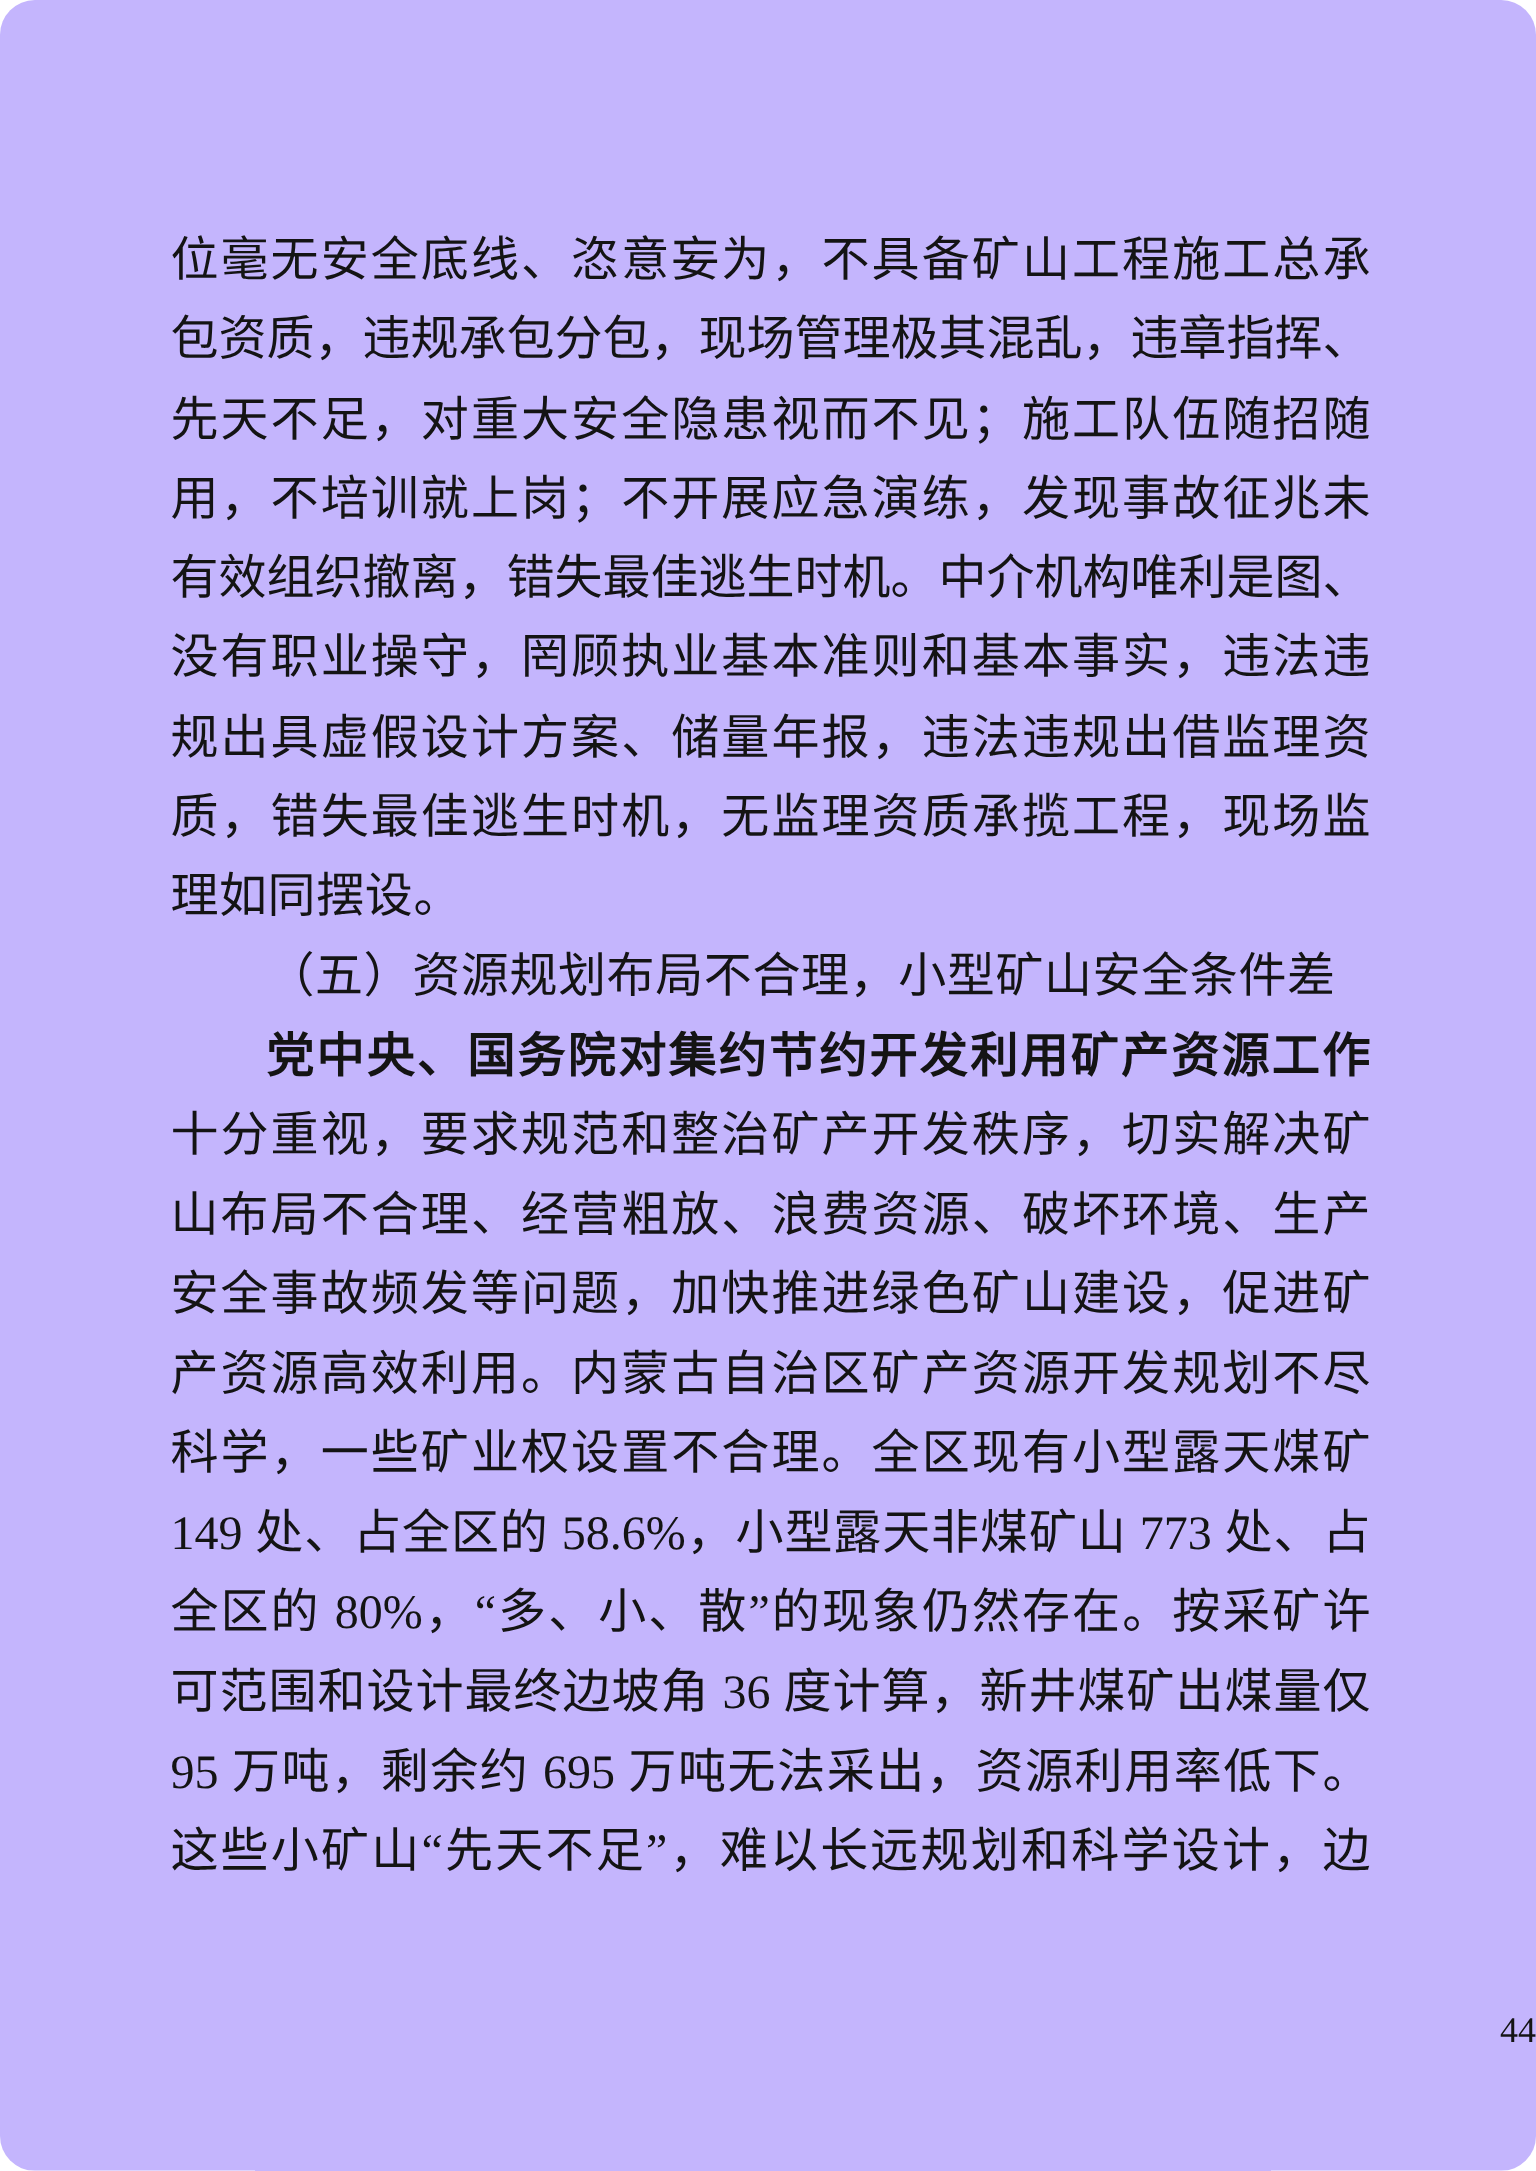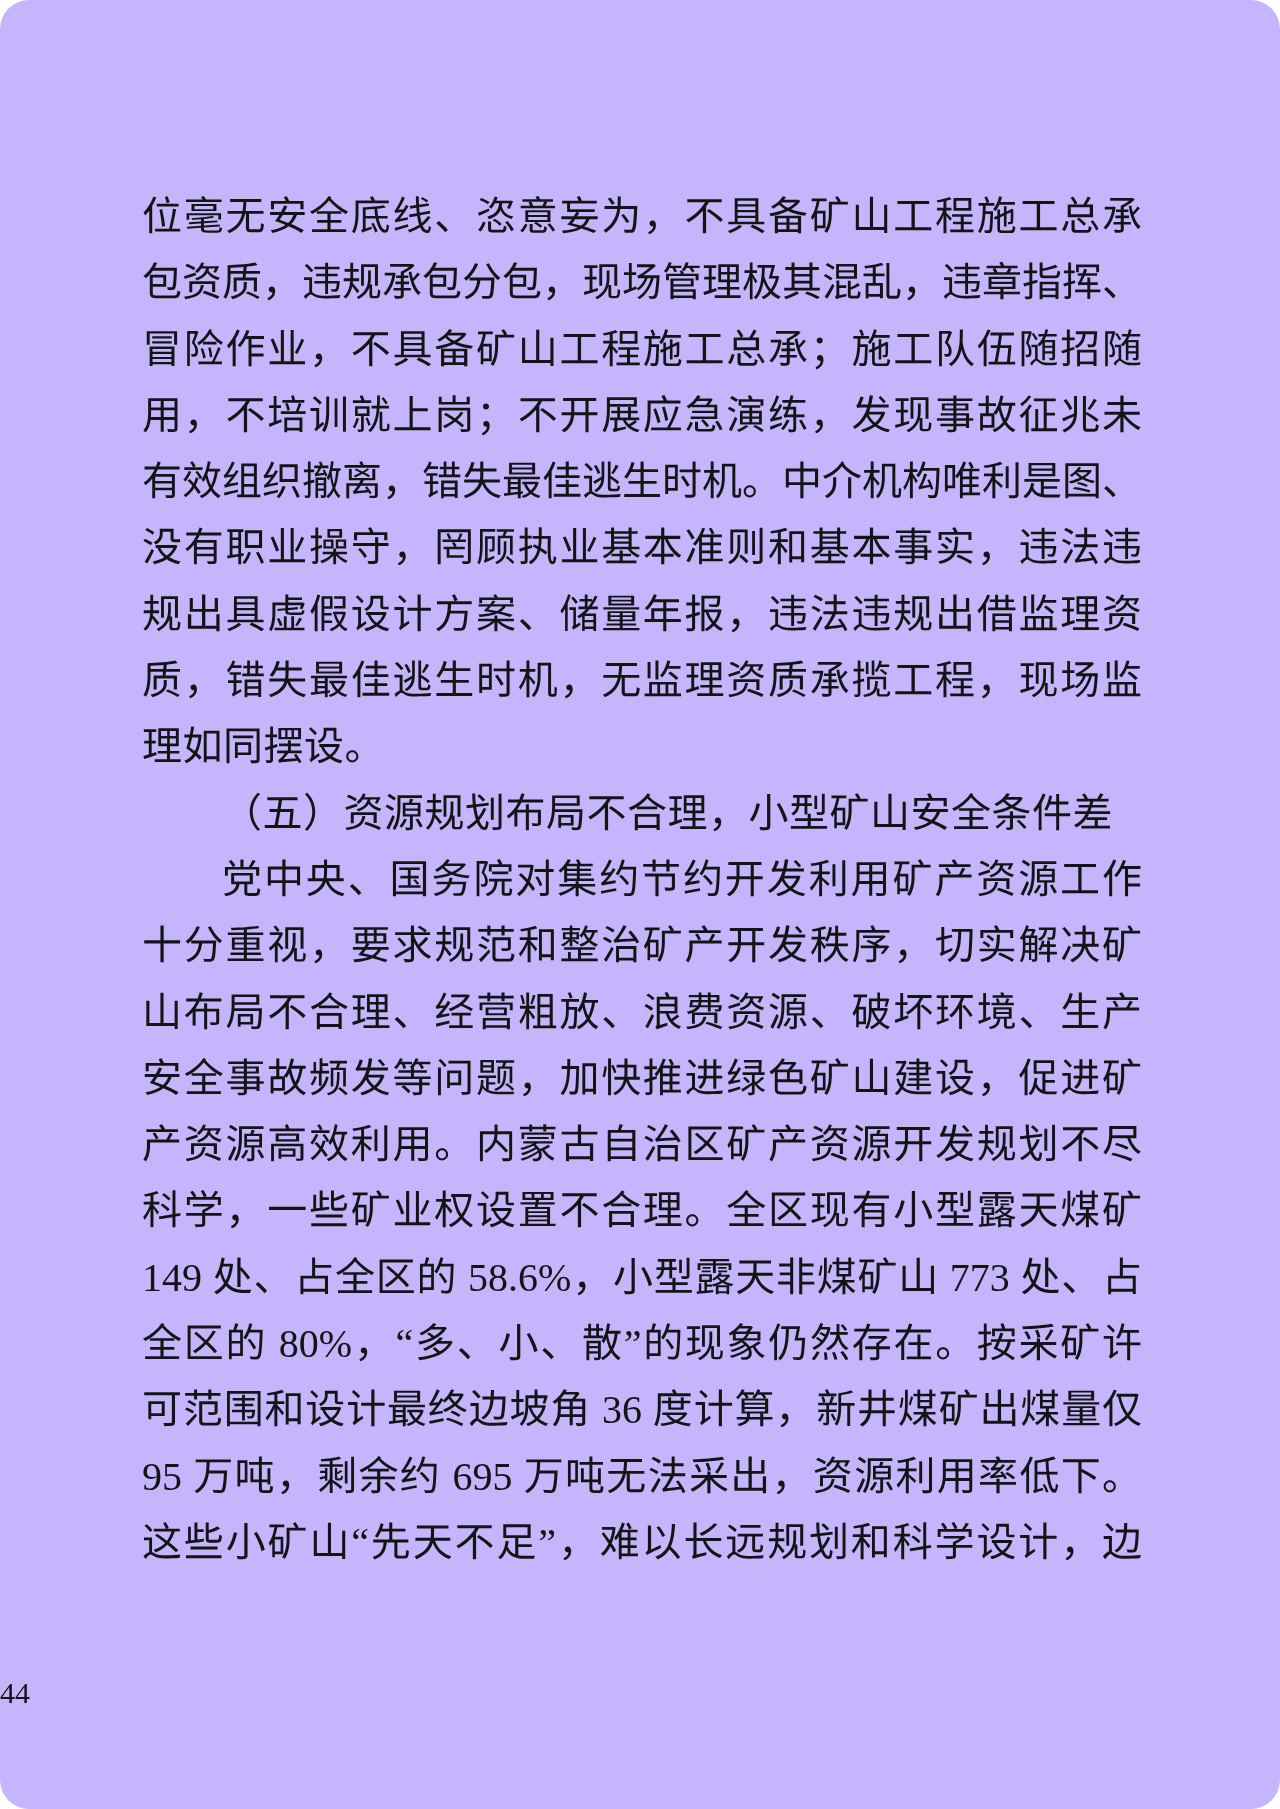--- a/index.html
+++ b/index.html
@@ -31,43 +31,44 @@
     letter-spacing: 0.5px;
   }
   .line.justify {
     white-space: normal;
     text-align: justify;
     text-align-last: justify;
     letter-spacing: 0;
   }
   .line.indent {
     text-indent: 80px;
+    font-weight: bold;
   }
   .line.bold {
     font-weight: normal;
   }
   .page-number {
     position: absolute;
     top: 1676px;
     left: 0;
     width: 100%;
-    text-align: left;
+    text-align: right;
     font-size: 30px;
     line-height: 34px;
     color: #141414;
   }
 </style>
 </head>
 <body>
 
 <div class="page">
   <div class="text-block">
     <div class="line justify">位毫无安全底线、恣意妄为，不具备矿山工程施工总承</div>
     <div class="line justify">包资质，违规承包分包，现场管理极其混乱，违章指挥、</div>
-    <div class="line justify">冒险作业，不具备矿山工程施工总承；施工队伍随招随</div>
+    <div class="line justify">先天不足，对重大安全隐患视而不见；施工队伍随招随</div>
     <div class="line justify">用，不培训就上岗；不开展应急演练，发现事故征兆未</div>
     <div class="line justify">有效组织撤离，错失最佳逃生时机。中介机构唯利是图、</div>
     <div class="line justify">没有职业操守，罔顾执业基本准则和基本事实，违法违</div>
     <div class="line justify">规出具虚假设计方案、储量年报，违法违规出借监理资</div>
     <div class="line justify">质，错失最佳逃生时机，无监理资质承揽工程，现场监</div>
     <div class="line">理如同摆设。</div>
     <div class="line bold indent">（五）资源规划布局不合理，小型矿山安全条件差</div>
     <div class="line indent justify">党中央、国务院对集约节约开发利用矿产资源工作</div>
     <div class="line justify">十分重视，要求规范和整治矿产开发秩序，切实解决矿</div>
     <div class="line justify">山布局不合理、经营粗放、浪费资源、破坏环境、生产</div>

